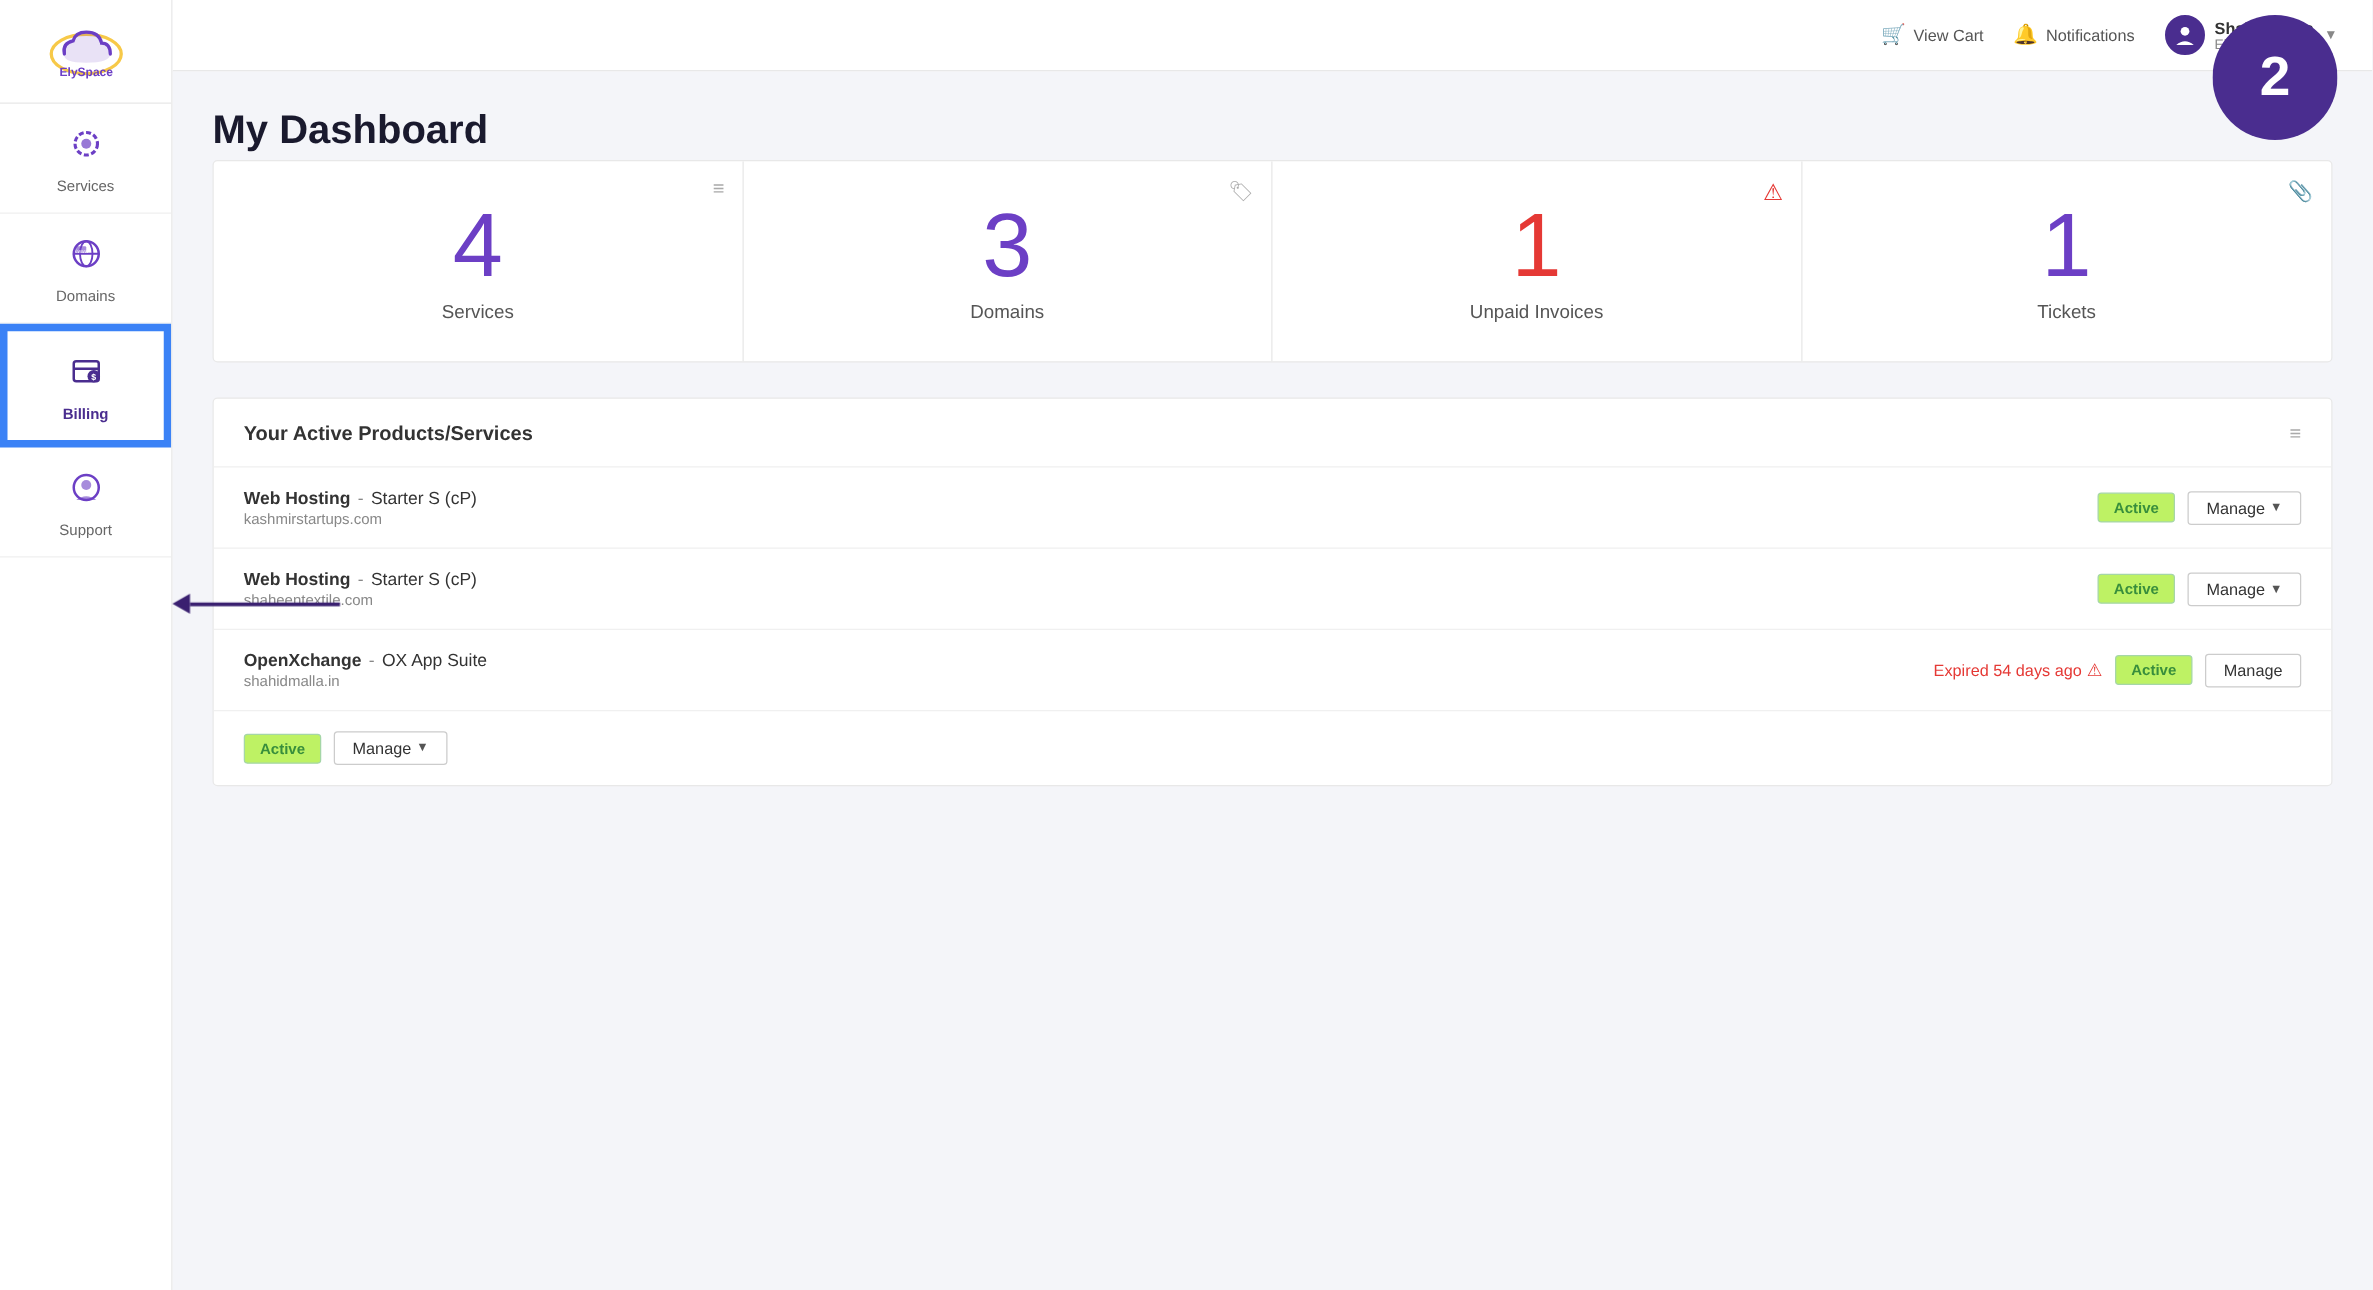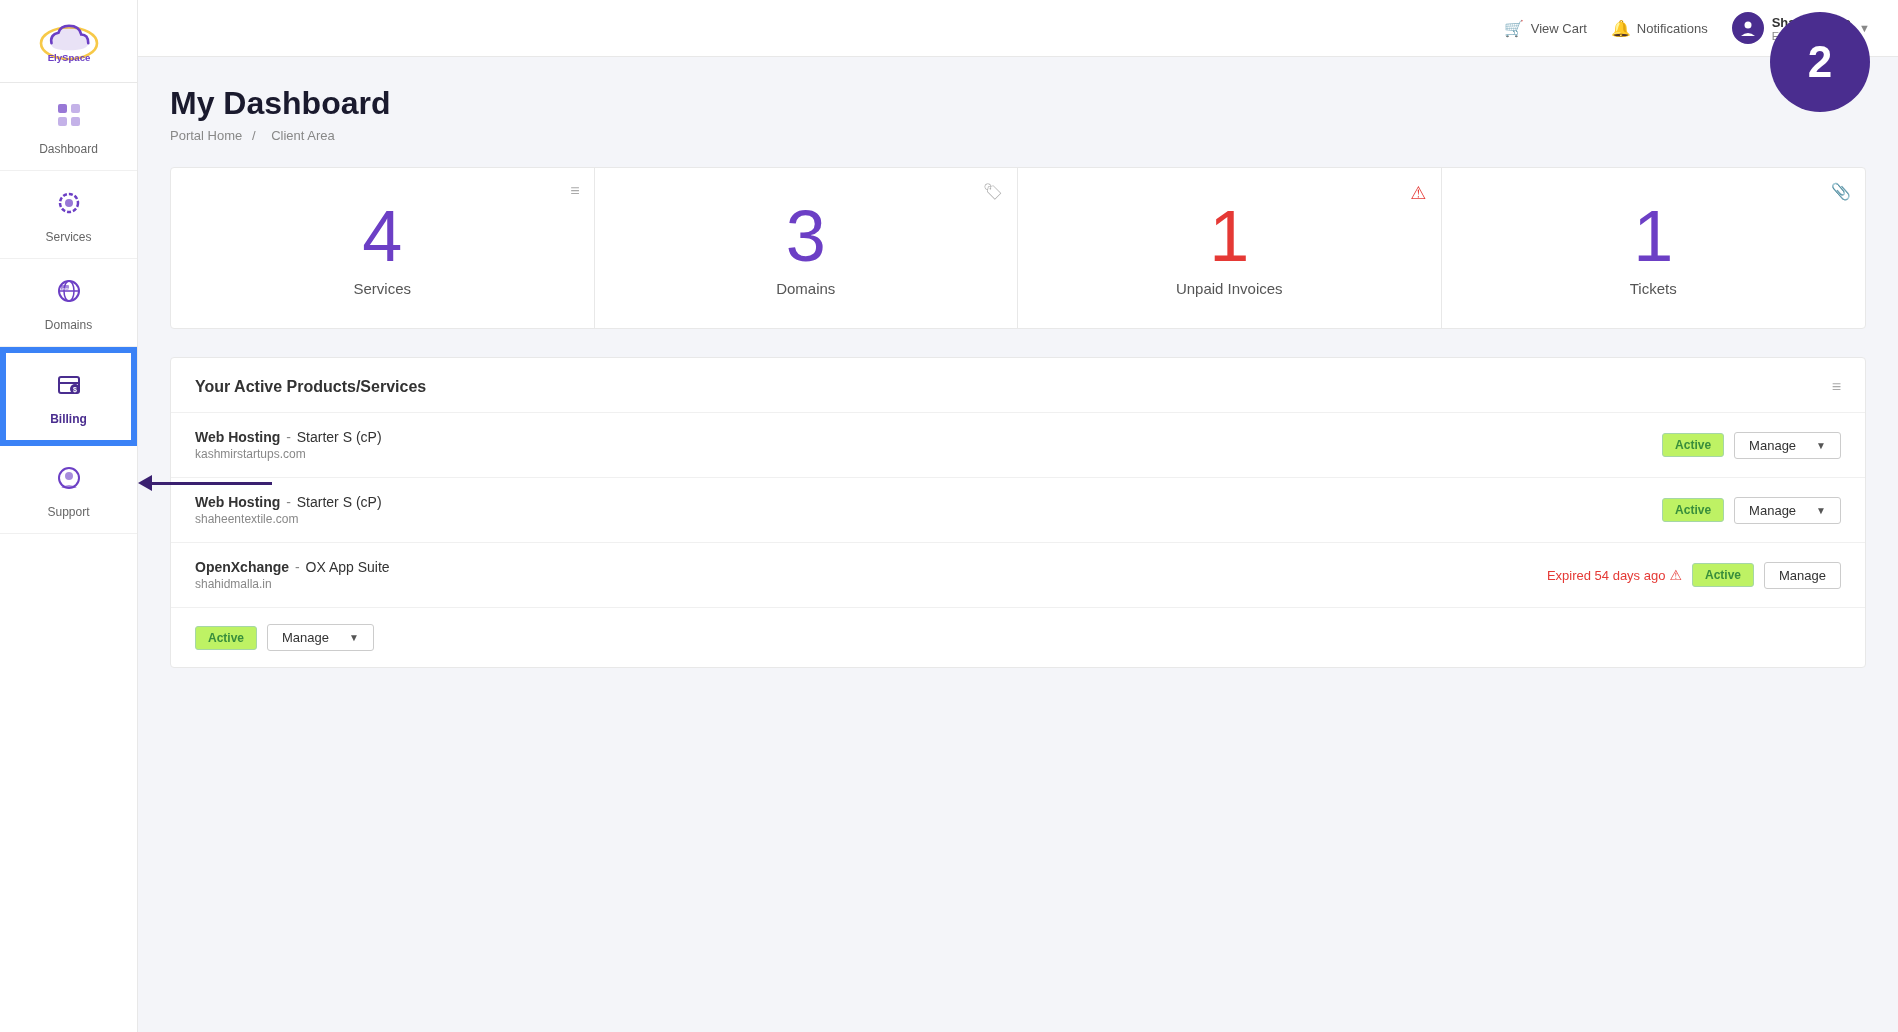--- a/index.html
+++ b/index.html
@@ -183,21 +183,21 @@
       padding: 4px 12px; border-radius: 3px;
       font-size: 12px; font-weight: 600;
     }
     .btn-manage {
       border: 1px solid #ccc;
       background: #fff;
       padding: 5px 14px;
       border-radius: 3px;
       font-size: 13px;
       cursor: pointer;
-      display: flex; align-items: center; gap: 20px;
+      display: flex; align-items: center; gap: 4px;
       color: #333;
     }
     .btn-manage .chevron { font-size: 10px; color: #555; }
 
     
     .billing-arrow {
       position: absolute;
       left: 130px;
       top: 476px;
       display: flex;
@@ -222,31 +222,20 @@
     <svg viewBox="0 0 80 55" xmlns="http://www.w3.org/2000/svg">
 
       <ellipse cx="40" cy="30" rx="32" ry="18" fill="none" stroke="#f7c948" stroke-width="3"></ellipse>
       <path d="M20 30 Q18 20 28 18 Q30 10 40 10 Q52 10 54 20 Q62 20 62 30" fill="none" stroke="#6c3fc5" stroke-width="3" stroke-linecap="round"></path>
 
       <path d="M20 30 Q18 20 28 18 Q30 10 40 10 Q52 10 54 20 Q62 20 62 30 Q62 38 40 38 Q18 38 20 30Z" fill="#6c3fc5" opacity="0.15"></path>
       <text x="40" y="50" text-anchor="middle" font-size="11" fill="#6c3fc5" font-weight="700" font-family="Arial">ElySpace</text>
     </svg>
   </div>
 
-  <div class="sidebar-item">
-    <span class="icon">
-      <svg width="28" height="28" viewBox="0 0 28 28" fill="none">
-        <rect x="3" y="3" width="9" height="9" rx="2" fill="#6c3fc5" opacity="0.7"></rect>
-        <rect x="16" y="3" width="9" height="9" rx="2" fill="#6c3fc5" opacity="0.4"></rect>
-        <rect x="3" y="16" width="9" height="9" rx="2" fill="#6c3fc5" opacity="0.4"></rect>
-        <rect x="16" y="16" width="9" height="9" rx="2" fill="#6c3fc5" opacity="0.4"></rect>
-      </svg>
-    </span>
-    <span class="label">Dashboard</span>
-  </div>
 
   <div class="sidebar-item">
     <span class="icon">
       <svg width="28" height="28" viewBox="0 0 28 28" fill="none">
         <circle cx="14" cy="14" r="9" stroke="#6c3fc5" stroke-width="2.5" stroke-dasharray="4 2"></circle>
         <circle cx="14" cy="14" r="4" fill="#6c3fc5" opacity="0.7"></circle>
       </svg>
     </span>
     <span class="label">Services</span>
   </div>
@@ -315,25 +304,20 @@
         <span class="chevron">▼</span>
       </div>
     </div>
   </div>
 
   <div class="notif-badge">2</div>
 
   <div class="content">
 
     <h1 class="page-title">My Dashboard</h1>
-    <div class="breadcrumb">
-      <a>Portal Home</a>
-      <span>/</span>
-      <span>Client Area</span>
-    </div>
 
     <div class="stats-row">
 
       <div class="stat-card">
         <span class="stat-card-icon">≡</span>
         <div class="stat-number purple">4</div>
         <div class="stat-label">Services</div>
       </div>
 
       <div class="stat-card">

